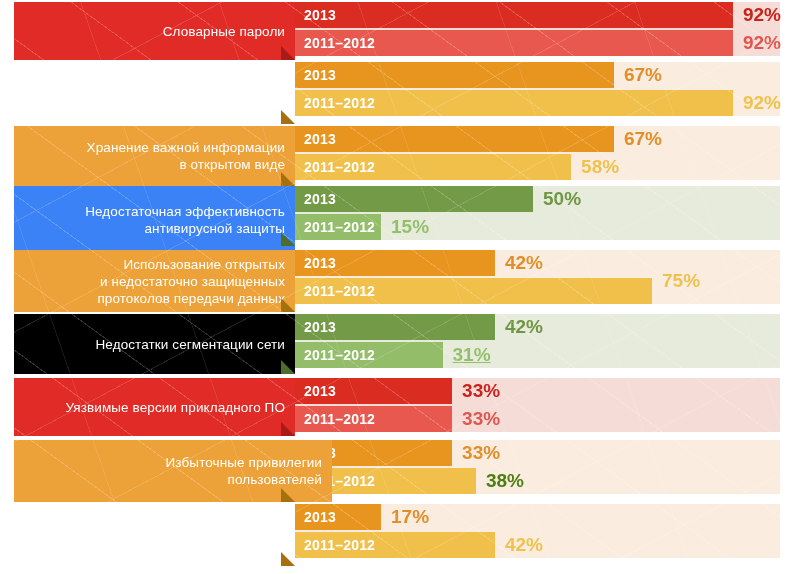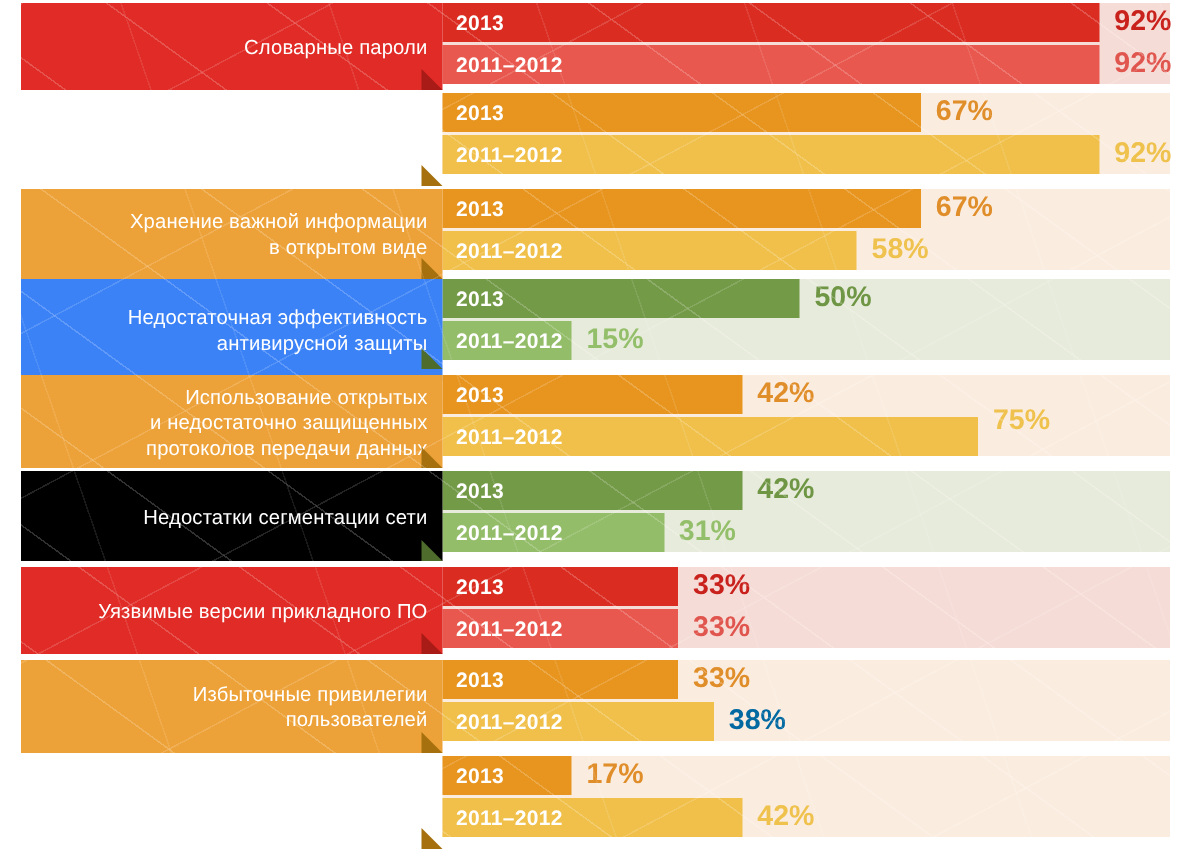--- a/index.html
+++ b/index.html
@@ -176,21 +176,21 @@
     </div>
     <div class="row" style="top: 314px; height: 60px;">
       <div class="track" style="left: 295px; width: 485px; top: 0px; height: 54px; background: rgb(231, 235, 219);"></div>
       <div class="bar" style="left: 295px; top: 0px; width: 199.92px; height: 26px; background: rgb(115, 154, 70);">
         <span class="bar-year">2013</span>
       </div>
       <span class="bar-value" style="left: 504.92px; top: 13px; color: rgb(111, 150, 68);">42%</span>
       <div class="bar" style="left: 295px; top: 28px; width: 147.56px; height: 26px; background: rgb(147, 189, 105);">
         <span class="bar-year">2011–2012</span>
       </div>
-      <span class="bar-value" style="left: 452.56px; top: 41px; color: rgb(148, 191, 106);">31%</span>
+      <span class="bar-value" style="left: 452.56px; top: 41px; color: rgb(148, 191, 106); text-decoration: underline;">31%</span>
       <div class="label-panel" style="width: 281px; height: 60px; background: #000000;">
         <div class="label-text">Недостатки сегментации сети</div>
       </div>
       <div class="arrow-tip" style="left: 281px; top: 46px; border-left: 14px solid rgb(78, 108, 44); border-top: 14px solid transparent;"></div>
     </div>
     <div class="row" style="top: 378px; height: 58px;">
       <div class="track" style="left: 295px; width: 485px; top: 0px; height: 54px; background: rgb(246, 220, 215);"></div>
       <div class="bar" style="left: 295px; top: 0px; width: 157.08px; height: 26px; background: rgb(218, 44, 33);">
         <span class="bar-year">2013</span>
       </div>
@@ -206,22 +206,22 @@
     </div>
     <div class="row" style="top: 440px; height: 62px;">
       <div class="track" style="left: 295px; width: 485px; top: 0px; height: 54px; background: rgb(251, 236, 224);"></div>
       <div class="bar" style="left: 295px; top: 0px; width: 157.08px; height: 26px; background: rgb(232, 149, 31);">
         <span class="bar-year">2013</span>
       </div>
       <span class="bar-value" style="left: 462.08px; top: 13px; color: rgb(224, 142, 42);">33%</span>
       <div class="bar" style="left: 295px; top: 28px; width: 180.88px; height: 26px; background: rgb(240, 192, 74);">
         <span class="bar-year">2011–2012</span>
       </div>
-      <span class="bar-value" style="left: 485.88px; top: 41px; color: #0369a1;">38%</span>
-      <div class="label-panel" style="width: 281px; height: 62px; background: rgb(237, 162, 57);">
+      <span class="bar-value" style="left: 485.88px; top: 41px; color: #4d7c0f;">38%</span>
+      <div class="label-panel" style="width: 318px; height: 62px; background: rgb(237, 162, 57);">
         <div class="label-text">Избыточные привилегии
 пользователей</div>
       </div>
       <div class="arrow-tip" style="left: 281px; top: 48px; border-left: 14px solid rgb(166, 112, 15); border-top: 14px solid transparent;"></div>
     </div>
     <div class="row" style="top: 504px; height: 62px;">
       <div class="track" style="left: 295px; width: 485px; top: 0px; height: 54px; background: rgb(251, 236, 224);"></div>
       <div class="bar" style="left: 295px; top: 0px; width: 86px; height: 26px; background: rgb(232, 149, 31);">
         <span class="bar-year">2013</span>
       </div>

